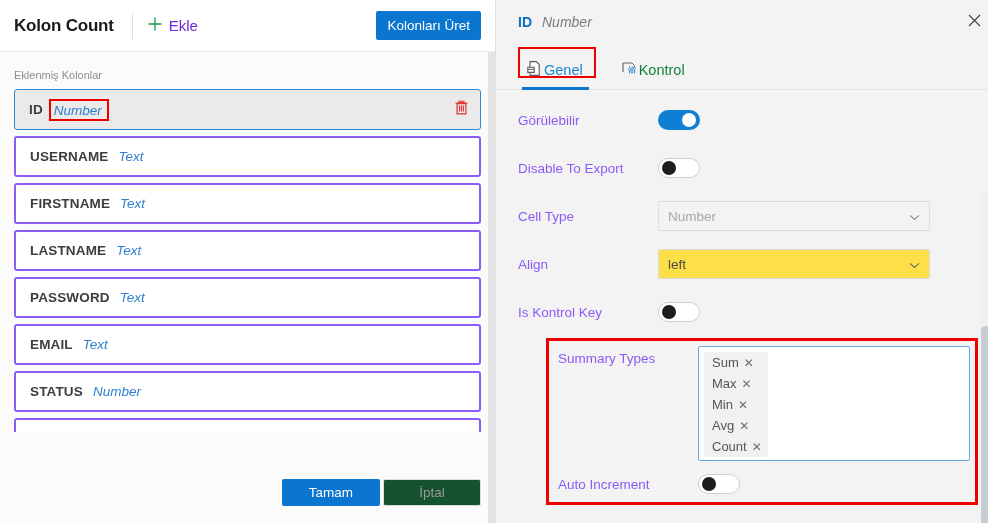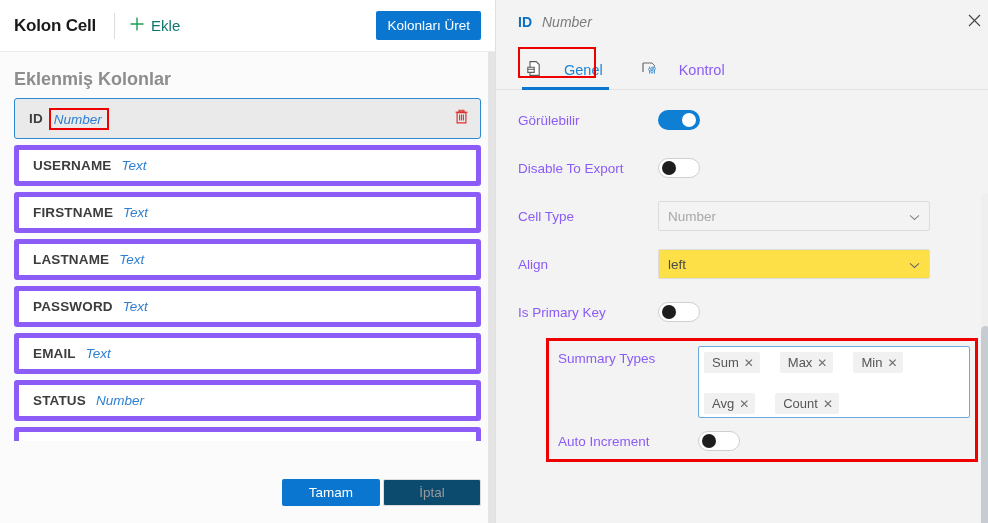--- a/index.html
+++ b/index.html
@@ -38,54 +38,53 @@
   .hdr-divider {
     width: 1px; height: 26px;
     background: #dddddd;
     margin: 0 14px 0 18px;
   }
   .add-btn {
     display: flex; align-items: center; gap: 6px;
     cursor: pointer;
   }
   .plus-icon { display:block; }
-  .add-label { font-size: 15px; color: #0f766e; }
+  .add-label { font-size: 15px; color: #6d28d9; }
   .gen-btn {
     margin-left: auto;
     background: #0b76d0;
     color: #ffffff;
     font-size: 13.5px;
     padding: 7px 11px;
     border-radius: 2px;
     cursor: pointer;
     white-space: nowrap;
   }
 
   .left-body {
     position: relative;
     height: 471px;
     background: #fbfbfb;
     padding: 0;
   }
   .sec-label {
-    font-size: 18px;
+    font-size: 11px;
     color: #8d8d8d;
     padding: 17px 0 8px 14px;
-    font-weight: bold;
   }
   .col-list {
     position: relative;
     margin: 0 14px;
     height: 343px;
     overflow: hidden;
   }
   .col-card {
     height: 41px;
     background: #ffffff;
-    border: 5px solid #8b5cf6;
+    border: 2px solid #8b5cf6;
     border-radius: 3px;
     margin-bottom: 6px;
     display: flex;
     align-items: center;
     padding: 0 11px 0 14px;
     position: relative;
   }
   .col-card.selected {
     background: #eaeaea;
     border: 1px solid #2a8ad4;
@@ -131,21 +130,21 @@
   .btn-ok {
     background: #0b76d0;
     color: #fff;
     font-size: 13.5px;
     width: 98px; height: 27px;
     border-radius: 2px;
     display: flex; align-items: center; justify-content: center;
     cursor: pointer;
   }
   .btn-cancel {
-    background: #0c4a6e;
+    background: #14532d;
     color: #9a9a9a;
     font-size: 13.5px;
     width: 98px; height: 27px;
     border: 1px solid #dcdcdc;
     border-radius: 2px;
     display: flex; align-items: center; justify-content: center;
     cursor: pointer;
   }
   .left-scrollbar {
     position: absolute;
@@ -183,29 +182,29 @@
   }
   .rp-tabs {
     display: flex;
     align-items: flex-end;
     height: 46px;
     padding-left: 26px;
     position: relative;
     border-bottom: 1px solid #e2e2e2;
   }
   .tab {
-    display: flex; align-items: center; gap: 21px;
+    display: flex; align-items: center; gap: 1px;
     height: 38px;
     padding: 0 6px 0 4px;
     cursor: pointer;
     position: relative;
   }
   .tab-label { font-size: 14.5px; }
   .tab.active .tab-label { color: #1a85d6; }
-  .tab.inactive .tab-label { color: #8b5cf6; }
+  .tab.inactive .tab-label { color: #15803d; }
   .tab.active::after {
     content: "";
     position: absolute;
     left: 0; right: 0; bottom: -1px;
     height: 3px;
     background: #0b76d0;
   }
   .tab-gap { width: 28px; }
   .redbox-tab {
     position: absolute;
@@ -271,22 +270,23 @@
   .tags-box {
     width: 272px;
     min-height: 52px;
     border: 1px solid #6aa9e0;
     border-radius: 2px;
     background: #ffffff;
     padding: 5px 5px 3px 5px;
     display: flex;
     flex-wrap: wrap;
     align-content: flex-start;
-    gap: 20px;
+    gap: 0;
     cursor: text;
+    flex-direction: column;
   }
   .tag {
     background: #f1f1f1;
     border-radius: 2px;
     height: 21px;
     display: flex; align-items: center;
     padding: 0 6px 0 8px;
     font-size: 13px;
     color: #555555;
     gap: 5px;
@@ -318,21 +318,21 @@
   }
 </style>
 </head>
 <body>
 
 <div id="root">
 
   <div class="left-panel">
 
     <div class="left-header">
-      <div class="left-title">Kolon Cell</div>
+      <div class="left-title">Kolon Count</div>
       <div class="hdr-divider"></div>
       <div class="add-btn">
         <span class="plus-icon">
           <svg width="16" height="16" viewBox="0 0 16 16">
               <path d="M8 1.5v13M1.5 8h13" stroke="#1f9d55" stroke-width="1.4" fill="none"></path>
             </svg>
         </span>
         <span class="add-label">Ekle</span>
       </div>
       <div class="gen-btn">Kolonları Üret</div>
@@ -492,21 +492,21 @@
             <span class="caret">
               <svg width="11" height="7" viewBox="0 0 11 7">
                   <path d="M1 1.4l4.5 4 4.5-4" stroke="#6b6b6b" stroke-width="1.1" fill="none"></path>
                 </svg>
             </span>
           </div>
         </div>
       </div>
 
       <div class="field-row">
-        <div class="field-label">Is Primary Key</div>
+        <div class="field-label">Is Kontrol Key</div>
         <div class="field-ctrl">
           <div class="toggle off">
               <span class="knob"></span>
             </div>
         </div>
       </div>
 
 
       <div class="summary-group">
         <div class="field-row" style="align-items:flex-start; padding-top:10px; min-height:62px;">

